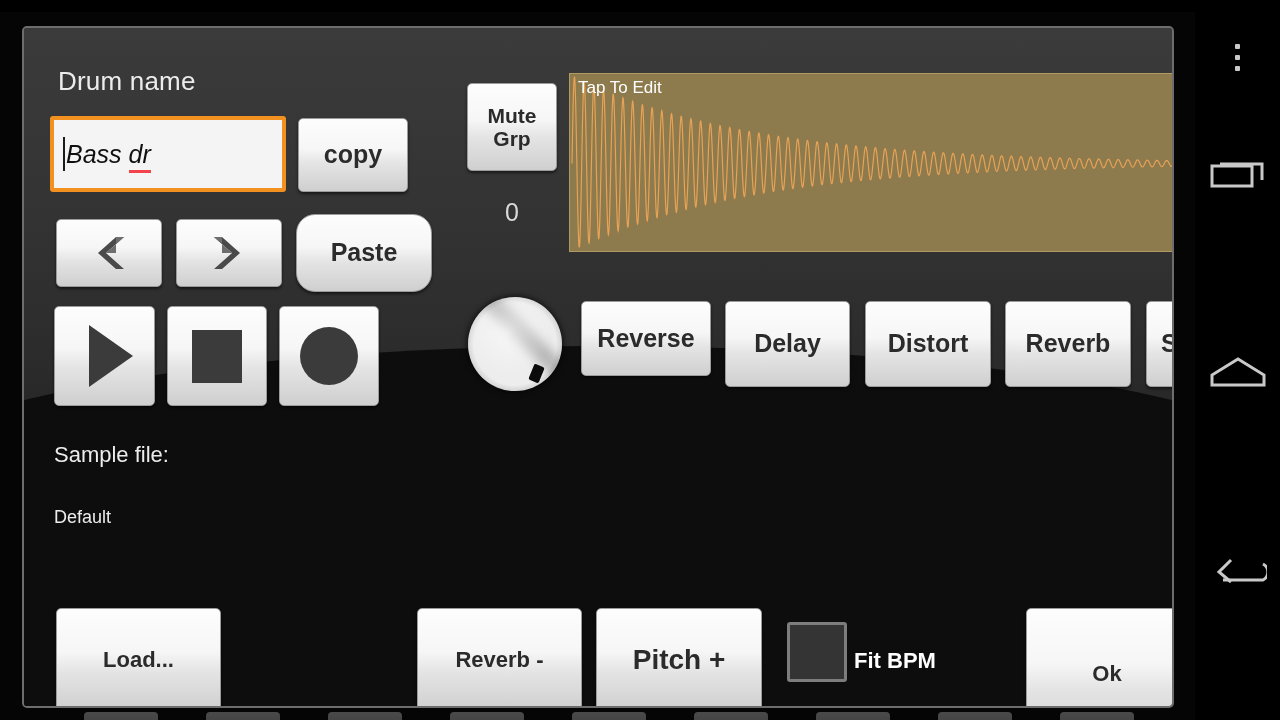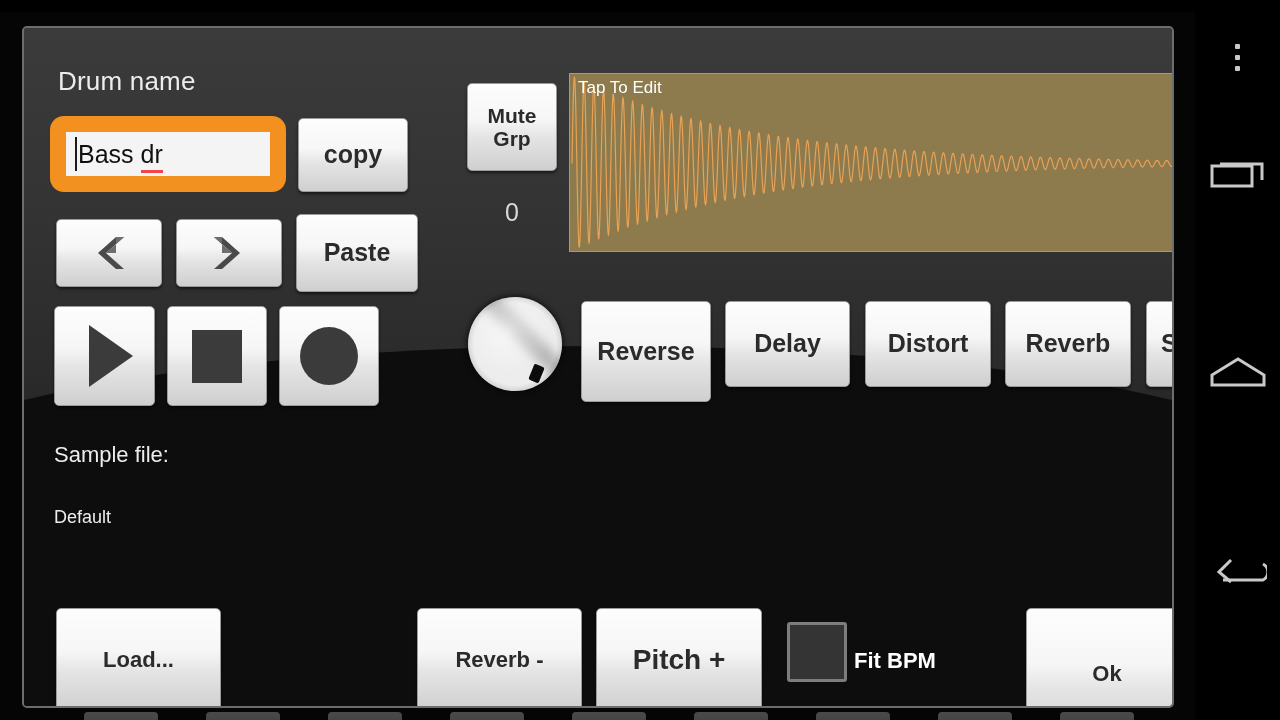--- a/index.html
+++ b/index.html
@@ -93,23 +93,24 @@
   }
   #fit-bpm-label {
     left: 830px; top: 620px; font-size: 22px; font-weight: bold; color:#ffffff;
   }
 
   
   #name-input-wrap {
     position: absolute; left: 26px; top: 88px;
     width: 236px; height: 76px;
     background: #f29020;
-    border-radius: 14px;
-    padding: 16px;
-    box-sizing: border-box;
+    border-radius: 3px;
+    padding: 4px;
+    box-sizing: border-box;
+    font-style: italic;
   }
   #name-input {
     position: relative;
     width: 100%; height: 100%;
     background: #f4f4f4;
     display: flex; align-items: center;
     box-sizing: border-box;
     padding-left: 9px;
   }
   #name-caret {
@@ -120,27 +121,27 @@
   }
   #name-misspell {
     border-bottom: 3px solid #f4434a;
     padding-bottom: 2px;
   }
 
   
   #copy-btn  { left: 274px; top: 90px;  width: 110px; height: 74px; font-size: 25px; }
   #prev-btn  { left: 32px;  top: 191px; width: 106px; height: 68px; }
   #next-btn  { left: 152px; top: 191px; width: 106px; height: 68px; }
-  #paste-btn { left: 272px; top: 186px; width: 122px; height: 78px; font-size: 25px;}
+  #paste-btn { left: 272px; top: 186px; width: 136px; height: 78px; font-size: 25px; border-radius: 19px;}
   #play-btn  { left: 30px;  top: 278px; width: 101px; height: 100px; }
   #stop-btn  { left: 143px; top: 278px; width: 100px; height: 100px; }
   #rec-btn   { left: 255px; top: 278px; width: 100px; height: 100px; }
   #mute-grp-btn { left: 443px; top: 55px; width: 90px; height: 88px; font-size: 21px; flex-direction: column;}
 
-  #fx-reverse { left: 557px; top: 273px; width: 130px; height: 101px; font-size: 25px; text-align: right; }
+  #fx-reverse { left: 557px; top: 273px; width: 130px; height: 75px; font-size: 25px; text-align: right; }
   #fx-delay   { left: 701px; top: 273px; width: 125px; height: 86px; font-size: 25px; }
   #fx-distort { left: 841px; top: 273px; width: 126px; height: 86px; font-size: 25px; }
   #fx-reverb  { left: 981px; top: 273px; width: 126px; height: 86px; font-size: 25px; }
   #fx-more    { left: 1122px; top: 273px; width: 100px; height: 86px; font-size: 25px; justify-content:flex-start; padding-left:14px;}
 
   #load-btn   { left: 32px;  top: 580px; width: 165px; height: 104px; font-size: 22px; }
   #retrig-btn { left: 212px; top: 580px; width: 165px; height: 104px; font-size: 22px; color:#ff0b0b; }
   #pitch-minus-btn { left: 393px; top: 580px; width: 165px; height: 104px; font-size: 22px; }
   #pitch-plus-btn  { left: 572px; top: 580px; width: 166px; height: 104px; font-size: 28px; }
   #ok-btn     { left: 1002px; top: 580px; width: 162px; height: 132px; font-size: 22px; }

